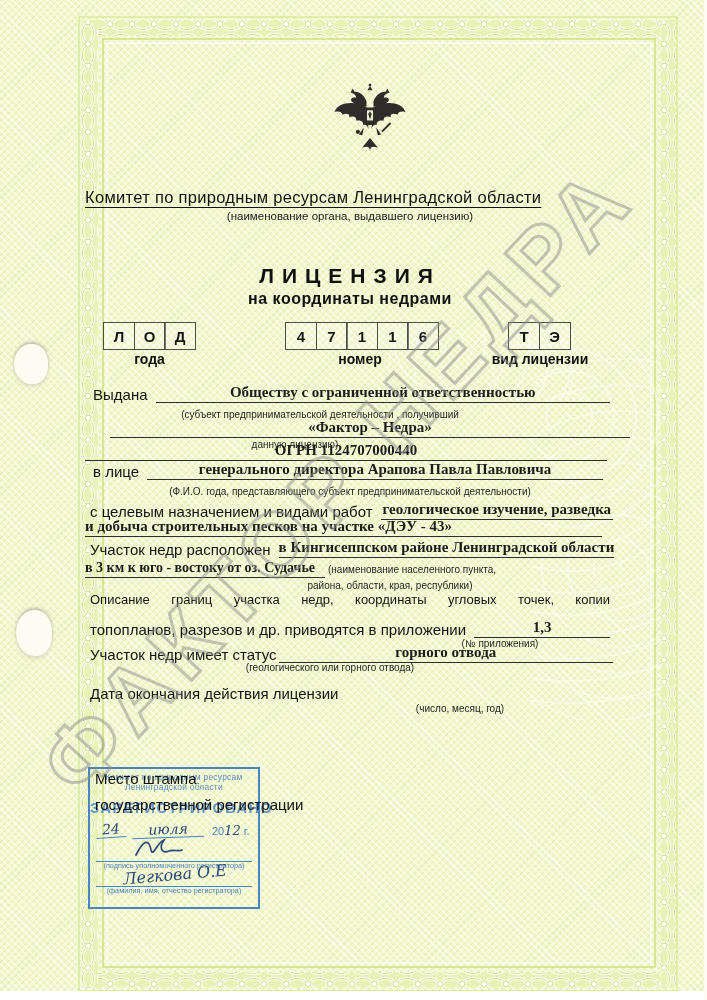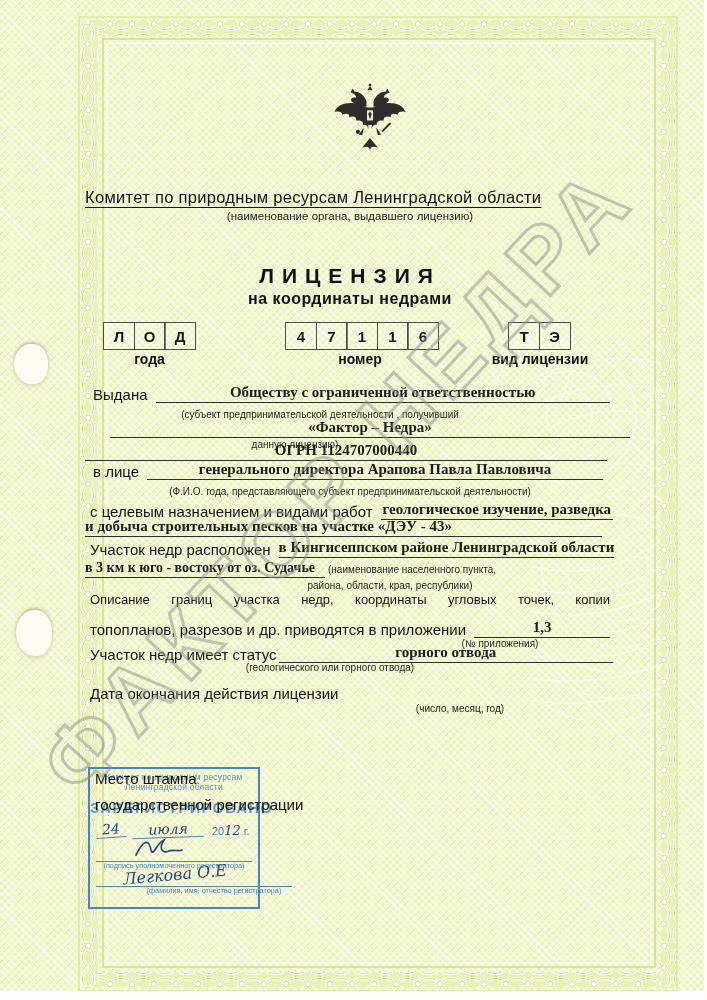--- a/index.html
+++ b/index.html
@@ -47,21 +47,21 @@
   .stamp .registered{font-size:14.5px;font-weight:bold;letter-spacing:1.5px;text-align:center;margin-top:8px;opacity:.85;}
   .stamp .daterow{position:absolute;left:6px;top:52px;width:156px;display:flex;align-items:flex-end;font-size:11px;}
   .hand{font-family:"DejaVu Serif",serif;font-style:italic;color:#28497c;}
   .stamp .dayseg{width:30px;border-bottom:1px solid #4a84c2;text-align:center;font-size:14px;transform:rotate(-4deg);}
   .stamp .monthseg{width:72px;border-bottom:1px solid #4a84c2;text-align:center;font-size:14px;margin-left:6px;transform:rotate(-2deg);}
   .stamp .yearseg{margin-left:8px;font-size:11px;white-space:nowrap;}
   .stamp .yearhand{font-size:13px;}
   .stamp .sig{position:absolute;left:40px;top:68px;}
   .stamp .sline1{position:absolute;left:6px;top:92px;width:156px;border-top:1px solid #4a84c2;font-size:7.3px;text-align:center;line-height:8px;}
   .stamp .namehand{position:absolute;left:20px;top:96px;width:130px;text-align:center;font-size:16px;transform:rotate(-5deg);}
-  .stamp .sline2{position:absolute;left:6px;top:117px;width:156px;border-top:1px solid #4a84c2;font-size:7.3px;text-align:center;line-height:8px;padding-left:40px;}
+  .stamp .sline2{position:absolute;left:6px;top:117px;width:156px;border-top:1px solid #4a84c2;font-size:7.3px;text-align:center;line-height:8px;}
   .stamp-overlay{position:absolute;z-index:3;font-size:15px;color:#0e0e0e;white-space:nowrap;}
   .edge-bottom{position:absolute;left:0;bottom:0;width:707px;height:9px;background:#ffffff;}
   .edge-right{position:absolute;right:0;top:0;width:3px;height:1000px;background:#fbfbf3;}
 </style>
 </head>
 <body>
 
 <div class="page">
 
   <svg class="frame-svg" width="707" height="1000">

